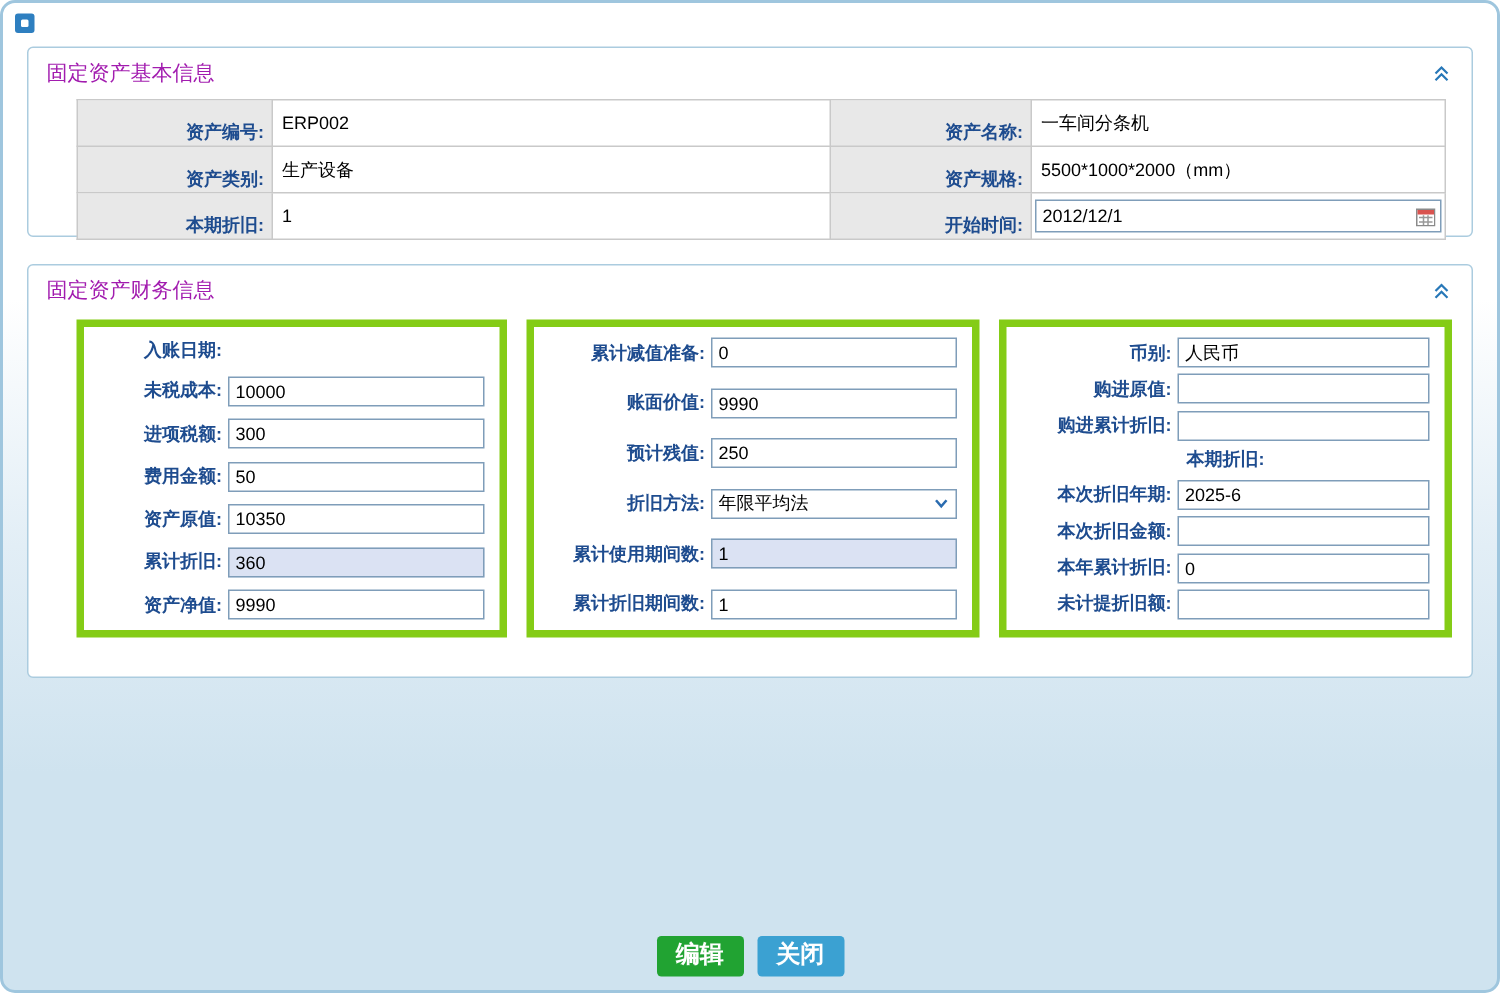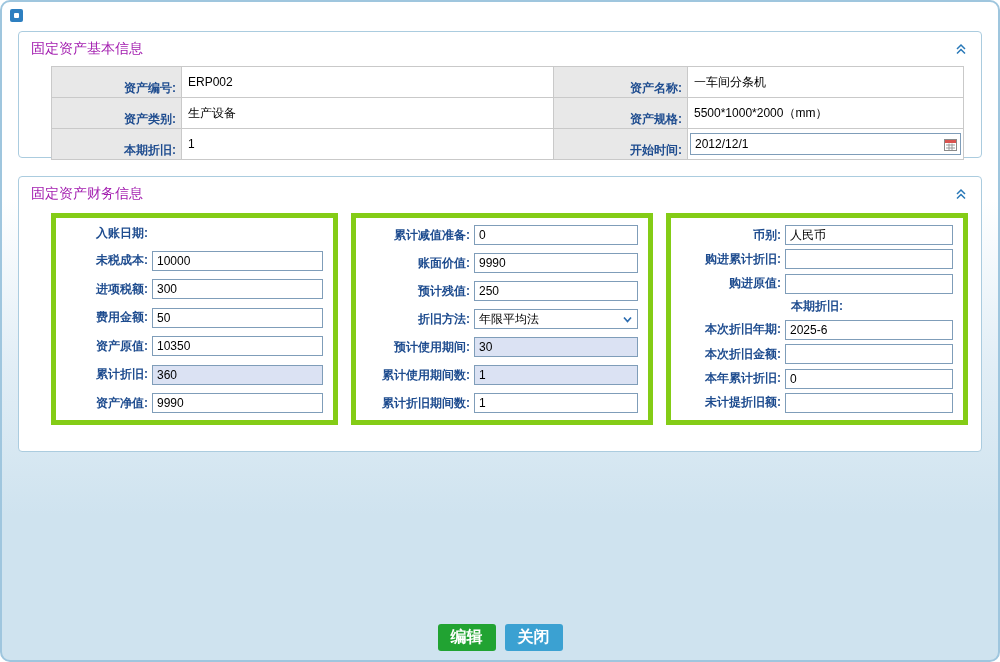--- a/index.html
+++ b/index.html
@@ -182,44 +182,40 @@
         <div class="frow">
           <label class="flabel">折旧方法:</label>
           <span class="combo">
             <span>年限平均法</span>
             <svg width="11" height="11" viewBox="0 0 11 11">
                 <path d="M2 3.5 L5.5 7.5 L9 3.5" stroke="#2b6cb0" stroke-width="1.7" fill="none"></path>
               </svg>
           </span>
         </div>
         <div class="frow">
-          <label class="flabel">预计使用期间:</label>
-          <input class="tfield ro" readonly="" value="30" style="">
-        </div>
-        <div class="frow">
           <label class="flabel">累计使用期间数:</label>
           <input class="tfield ro" readonly="" value="1" style="">
         </div>
         <div class="frow">
           <label class="flabel">累计折旧期间数:</label>
           <input class="tfield" value="1" style="">
         </div>
       </div>
 
       <div class="gbox b3">
         <div class="frow">
           <label class="flabel">币别:</label>
           <input class="tfield" value="人民币" style="">
         </div>
         <div class="frow">
+          <label class="flabel">购进原值:</label>
+          <input class="tfield" value="" style="">
+        </div>
+        <div class="frow">
           <label class="flabel">购进累计折旧:</label>
-          <input class="tfield" value="" style="">
-        </div>
-        <div class="frow">
-          <label class="flabel">购进原值:</label>
           <input class="tfield" value="" style="">
         </div>
         <div class="frow section-row">
           <span class="section-label">本期折旧:</span>
         </div>
         <div class="frow">
           <label class="flabel">本次折旧年期:</label>
           <input class="tfield" value="2025-6" style="">
         </div>
         <div class="frow">

